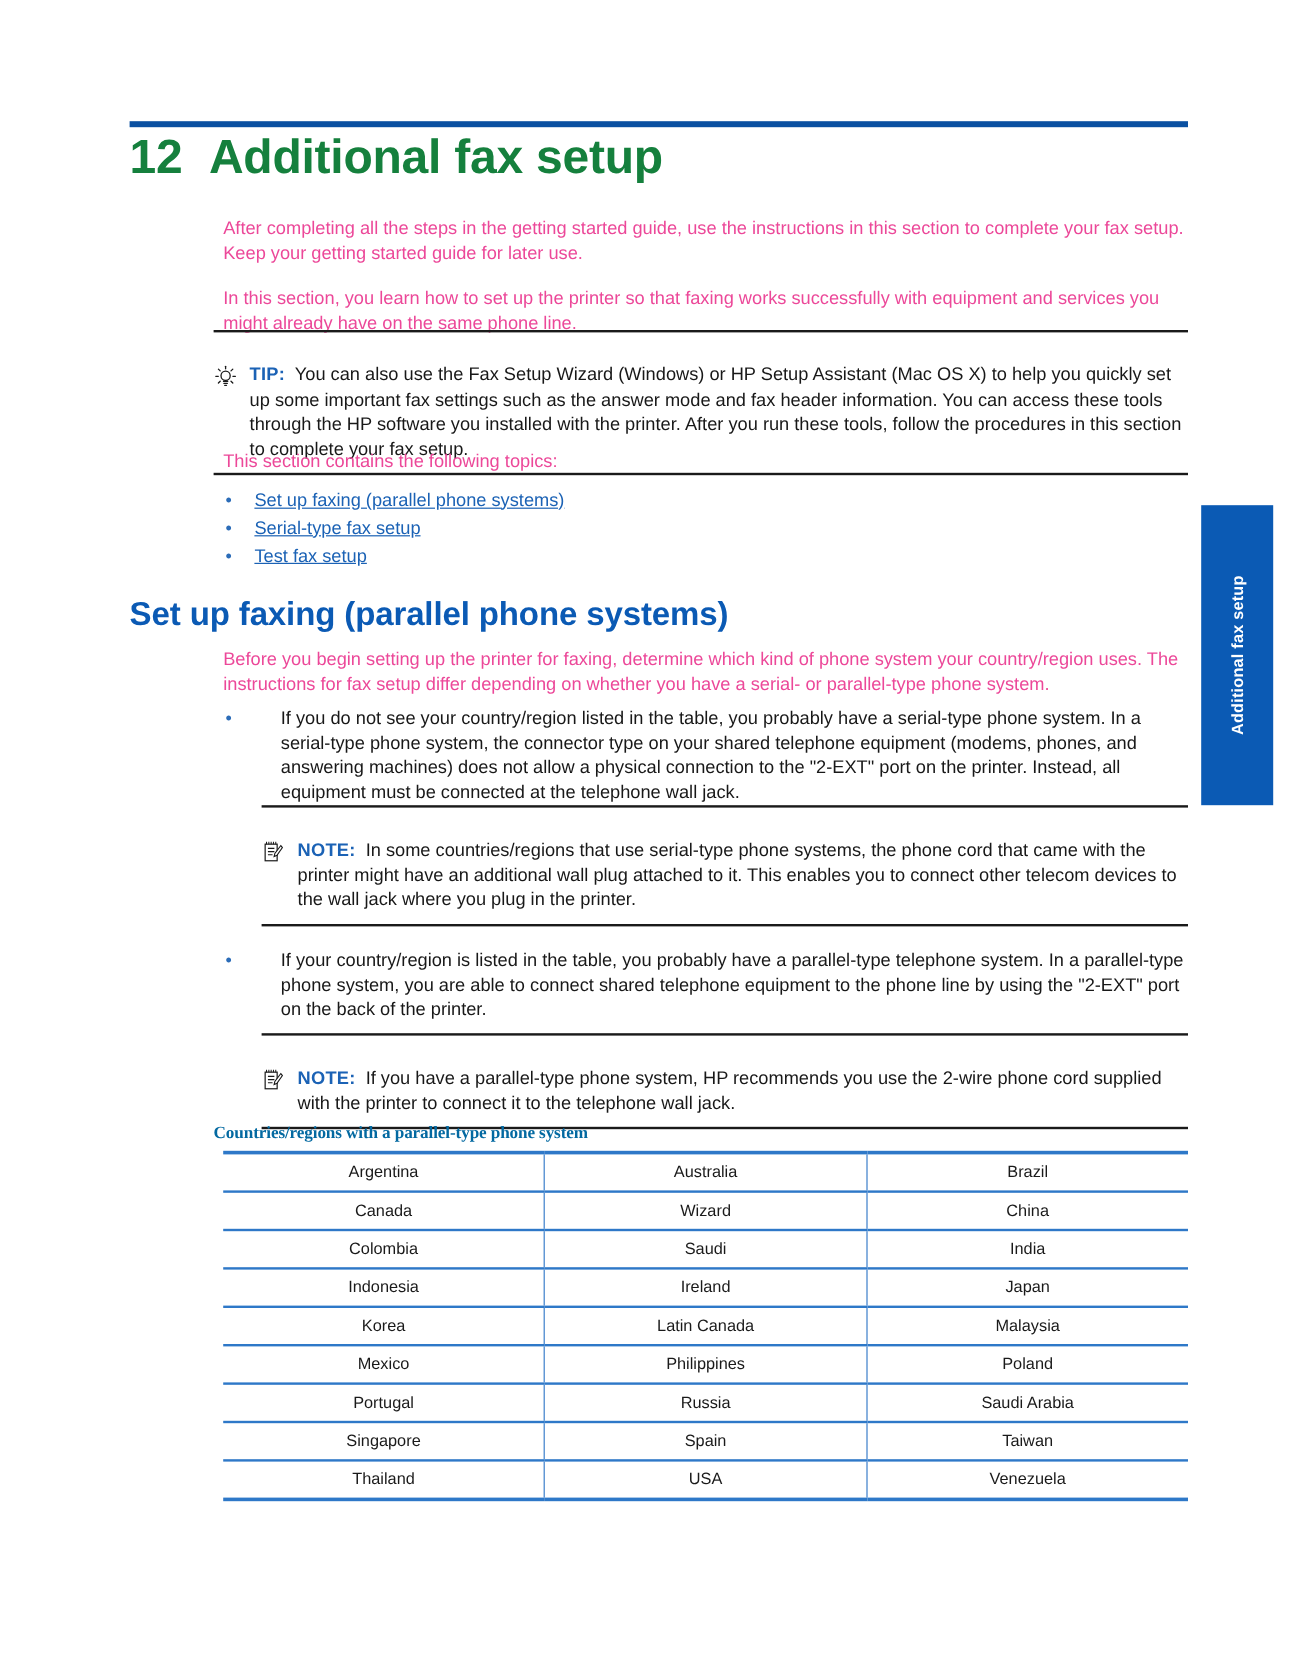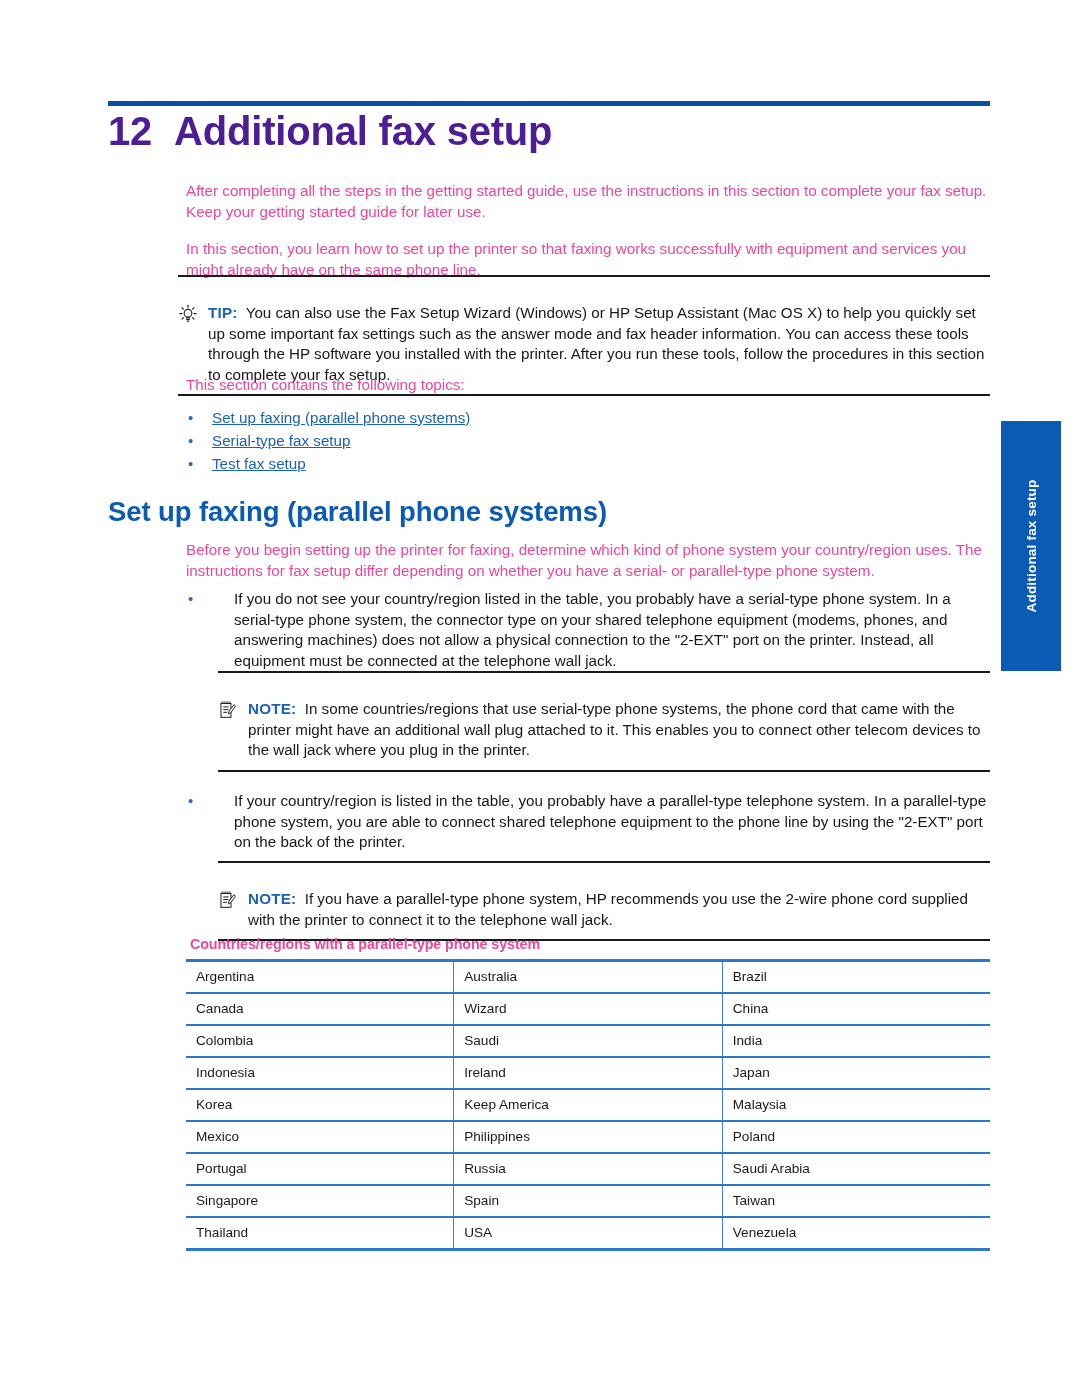--- a/index.html
+++ b/index.html
@@ -33,21 +33,21 @@
     background: #0A50A1;
   }
   .chapter-head {
     position: absolute;
     left: 108px;
     top: 108px;
     width: 890px;
     display: flex;
     align-items: baseline;
     gap: 22px;
-    color: #4c1d95;
+    color: #15803d;
     font-size: 40px;
     font-weight: bold;
     letter-spacing: -0.2px;
     line-height: 1.15;
   }
   .chapter-num { font-size: 40px; font-weight: bold; }
   .chapter-title { font-size: 40px; font-weight: bold; }
 
   
   .body-col {
@@ -150,41 +150,43 @@
     left: 2px;
     top: 0;
     color: #2B6CB8;
     font-size: 15px;
     line-height: 20.5px;
   }
 
   
   .tbl-caption {
     position: absolute;
-    left: 190px;
+    left: 178px;
     font-size: 14.3px;
     font-weight: bold;
-    color: #ec4899;
+    color: #0369a1;
     letter-spacing: -0.1px;
+    font-family: Liberation Serif, serif;
   }
   table.ctable {
     position: absolute;
     left: 186px;
     width: 804px;
     border-collapse: collapse;
     font-size: 13.6px;
     color: #1a1a1a;
   }
   table.ctable td {
     border-top: 2px solid #2E78C8;
     border-right: 1px solid #3C7FCB;
     padding: 7px 10px 8px 10px;
     height: 14px;
     vertical-align: middle;
     line-height: 15px;
+    text-align: center;
   }
   table.ctable td:last-child { border-right: none; }
   table.ctable tr:first-child td { border-top: 3px solid #2E78C8; }
   table.ctable tr:last-child td { border-bottom: 3px solid #2E78C8; }
   table.ctable col.c1 { width: 33.3%; }
   table.ctable col.c2 { width: 33.4%; }
   table.ctable col.c3 { width: 33.3%; }
 
   
   .side-tab {
@@ -372,21 +374,21 @@
         <td>Saudi</td>
         <td>India</td>
       </tr>
       <tr>
         <td>Indonesia</td>
         <td>Ireland</td>
         <td>Japan</td>
       </tr>
       <tr>
         <td>Korea</td>
-        <td>Keep America</td>
+        <td>Latin Canada</td>
         <td>Malaysia</td>
       </tr>
       <tr>
         <td>Mexico</td>
         <td>Philippines</td>
         <td>Poland</td>
       </tr>
       <tr>
         <td>Portugal</td>
         <td>Russia</td>

